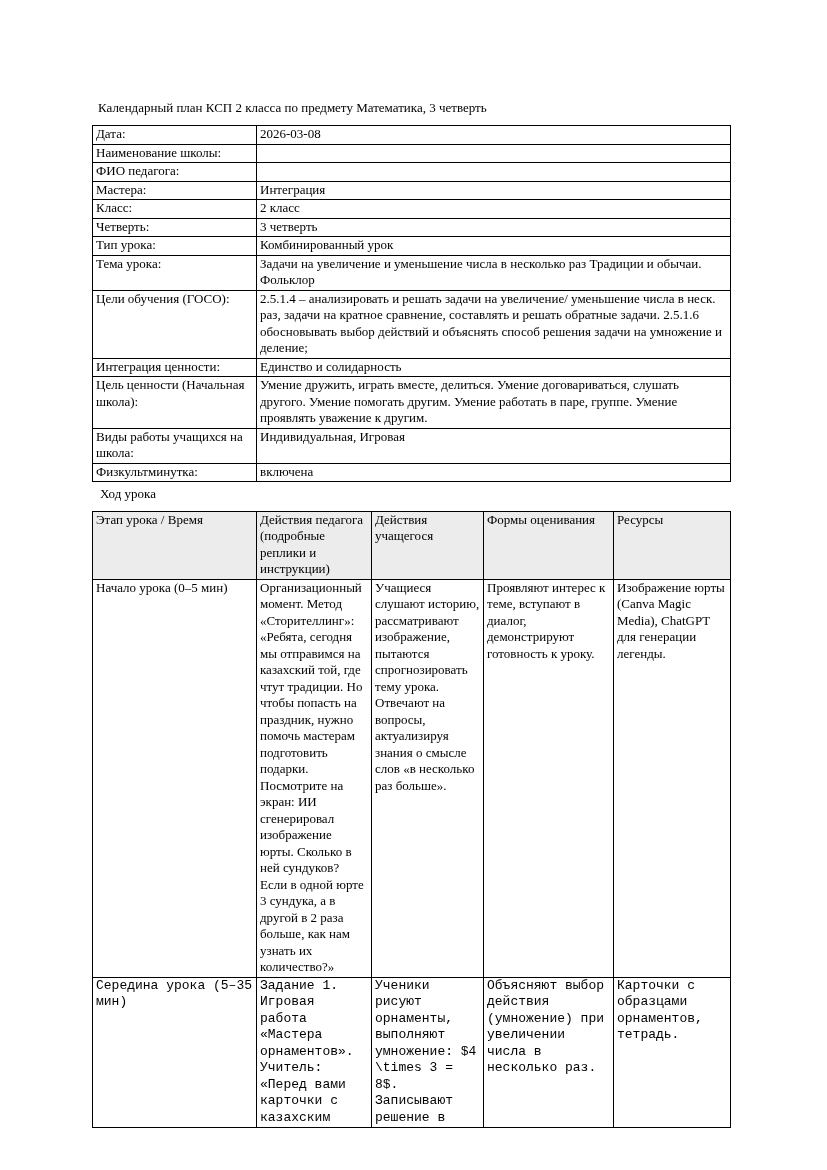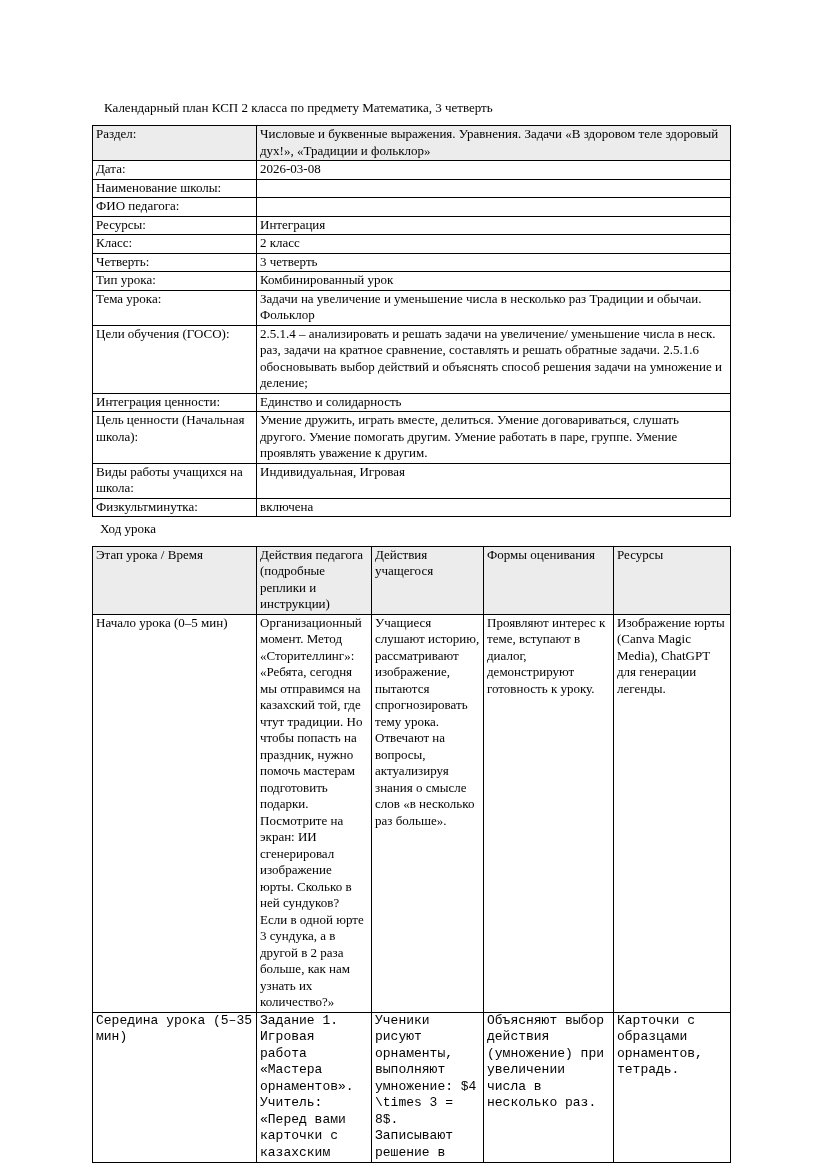--- a/index.html
+++ b/index.html
@@ -12,21 +12,21 @@
     font-family: "Liberation Serif", "DejaVu Serif", serif;
     font-size: 13px;
     line-height: 16.5px;
     padding: 100px 92px 0 92px;
     overflow: hidden;
     position: relative;
   }
   .doc-title {
     font-size: 13px;
     font-weight: normal;
-    margin: 0 0 9px 12px;
+    margin: 0 0 9px 6px;
     line-height: 16px;
     white-space: nowrap;
   }
   table {
     border-collapse: collapse;
     table-layout: fixed;
     width: 638px;
   }
   td, th {
     border: 1px solid #000000;
@@ -54,38 +54,34 @@
 <div class="page">
 
   <p class="doc-title">Календарный план КСП 2 класса по предмету Математика, 3 четверть</p>
 
   <table class="info-table">
     <colgroup>
         <col style="width:164px">
         <col style="width:474px">
       </colgroup>
     <tbody>
-      <tr class="shaded">
-        <td>Раздел:</td>
-        <td>Числовые и буквенные выражения. Уравнения. Задачи «В здоровом теле здоровый дух!», «Традиции и фольклор»</td>
-      </tr>
       <tr>
         <td>Дата:</td>
         <td>2026-03-08</td>
       </tr>
       <tr>
         <td>Наименование школы:</td>
         <td></td>
       </tr>
       <tr>
         <td>ФИО педагога:</td>
         <td></td>
       </tr>
       <tr>
-        <td>Ресурсы:</td>
+        <td>Мастера:</td>
         <td>Интеграция</td>
       </tr>
       <tr>
         <td>Класс:</td>
         <td>2 класс</td>
       </tr>
       <tr>
         <td>Четверть:</td>
         <td>3 четверть</td>
       </tr>

